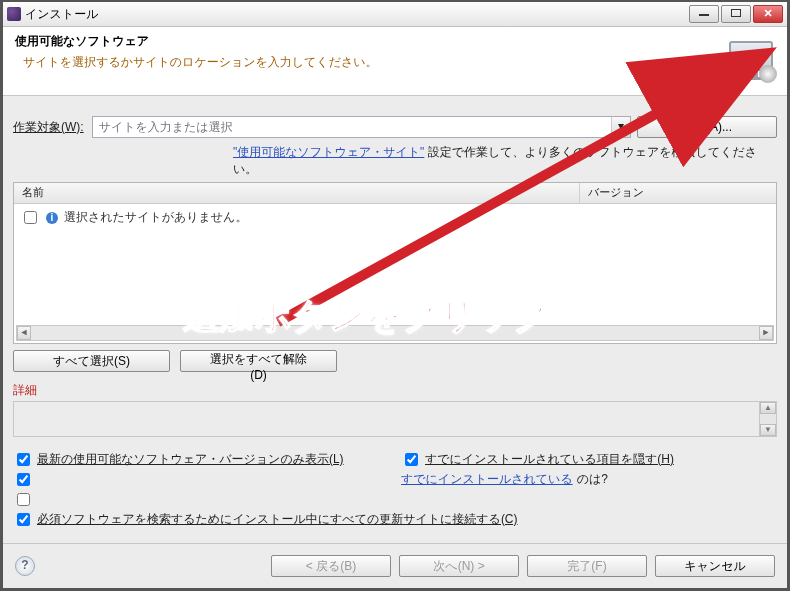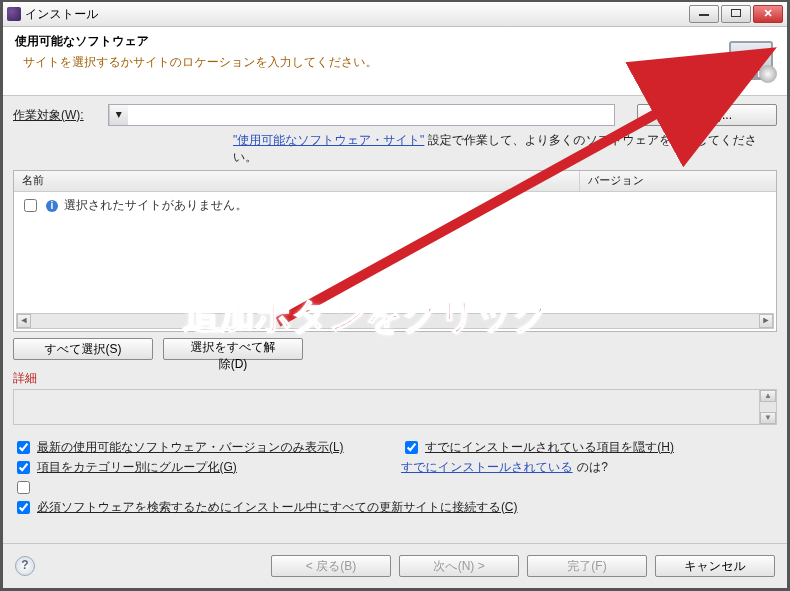--- a/index.html
+++ b/index.html
@@ -81,21 +81,21 @@
     background: linear-gradient(#e8edf3,#c8d0da);
   }
   .header-icon .stand { width:12px; height:6px; background:#9aa0a6; margin:0 auto;}
   .header-icon .base  { width:22px; height:3px; background:#9aa0a6; margin:0 auto; border-radius:2px;}
   .header-icon .disc  { position:absolute; right:-2px; bottom:-2px; width:18px;height:18px;border-radius:50%;background:radial-gradient(#fafafa,#999);}
   
   .body {
     padding: 8px 10px 0 10px;
     color: #222;
   }
-  .row { display:flex; align-items:center; gap:22px; }
+  .row { display:flex; align-items:center; gap:6px;margin-top:12px; }
   .worksite-label { margin-right:2px; }
   .combo {
     flex: 1;
     display:flex;
     border:1px solid #aab;
     background:#fff;
     height:20px;
   }
   .combo input {
     flex:1; border:0; outline:0; font: inherit; padding:2px 6px;
@@ -159,21 +159,21 @@
   }
   .hscroll {
     position:absolute; left:2px; right:2px; bottom:2px; height:14px;
     background:#e8e8e8; border:1px solid #c8c8c8;
     display:flex;
   }
   .hscroll .cap{width:14px;background:linear-gradient(#f5f5f5,#dcdcdc);border:1px solid #bdbdbd;box-sizing:border-box;text-align:center;font-size:9px;line-height:11px;color:#666;}
   .hscroll .track{flex:1;}
   
   .btn-row { margin-top:6px; display:flex; gap:10px;}
-  .btn-row .btn { width:140px; }
+  .btn-row .btn { width:157px; }
   .detail-label { margin-top:10px; font-size:12px; color:#b91c1c;}
   .detail-box {
     margin-top:2px; height:34px;
     border:1px solid #c7c7c7;
     border-right:none;
     background:#ececec;
     display:flex;
   }
   .detail-box .inner{flex:1;}
   .vscroll{width:16px;background:#e6e6e6;border-left:1px solid #c7c7c7;border-right:1px solid #c7c7c7;display:flex;flex-direction:column;}
@@ -252,20 +252,21 @@
         <div class="base"></div>
         <div class="disc"></div>
     </div>
   </div>
 
   <div class="body">
 
     <div class="row">
       <span class="worksite-label underline">作業対象(W):</span>
       <div class="combo">
+        <input type="text" placeholder="サイトを入力または選択" style="">
         <span class="arrow">▾</span>
       </div>
       <button class="btn add-btn">追加(A)...</button>
     </div>
 
     <div class="hint-row">
       <a href="#">"使用可能なソフトウェア・サイト"</a><span> 設定で作業して、より多くのソフトウェアを検索してください。</span>
     </div>
 
 
@@ -309,21 +310,20 @@
           <span class="underline">最新の使用可能なソフトウェア・バージョンのみ表示(L)</span>
         </label>
         <label class="opt-col">
           <input type="checkbox" checked="" style="">
           <span class="underline">すでにインストールされている項目を隠す(H)</span>
         </label>
       </div>
       <div class="opt-row">
         <label class="opt-col">
           <input type="checkbox" checked="" style="">
-          <span class="underline">項目をカテゴリー別にグループ化(G)</span>
         </label>
         <span class="opt-col">
           <a href="#">すでにインストールされている</a>
             <span> のは?</span>
         </span>
       </div>
       <div class="opt-row">
         <label class="opt-col" style="width:100%">
           <input type="checkbox" style="">
         </label>

